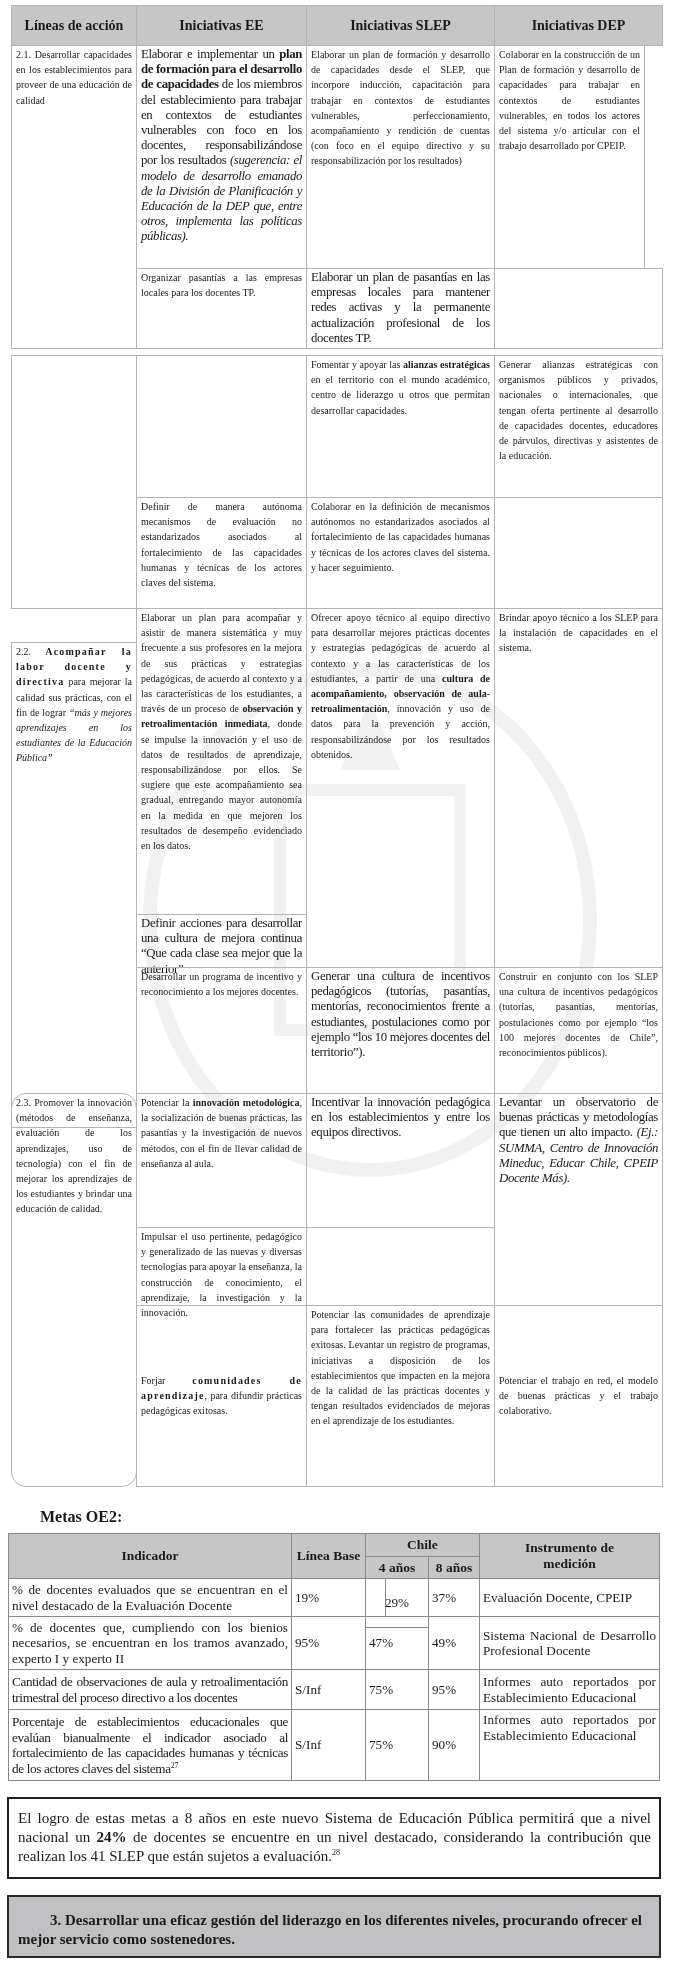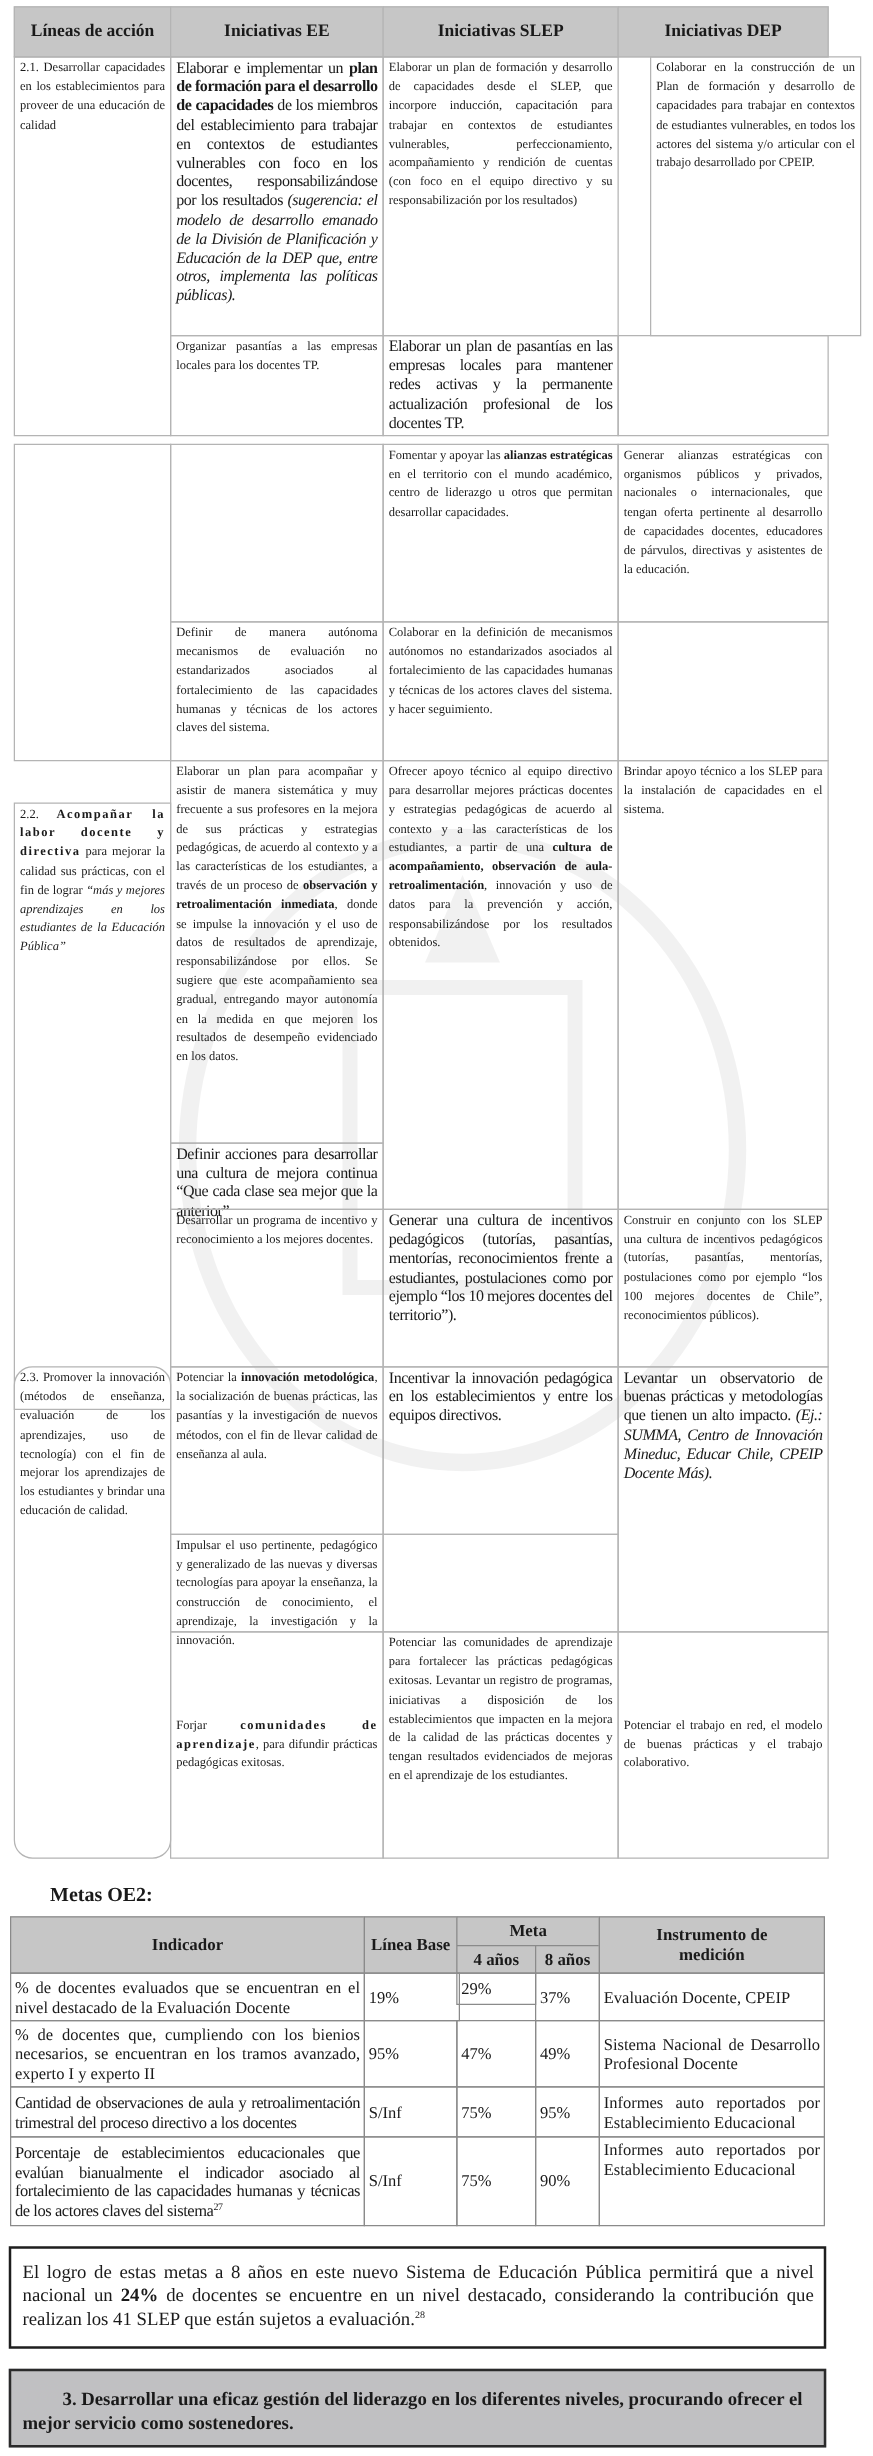--- a/index.html
+++ b/index.html
@@ -35,21 +35,21 @@
 <div>
 
   <div class="hcell" style="left:11px;top:5px;width:126px;height:41px;">Líneas de acción</div>
   <div class="hcell" style="left:136px;top:5px;width:171px;height:41px;">Iniciativas EE</div>
   <div class="hcell" style="left:306px;top:5px;width:189px;height:41px;">Iniciativas SLEP</div>
   <div class="hcell" style="left:494px;top:5px;width:169px;height:41px;">Iniciativas DEP</div>
 
   <div class="cell" style="left:11px;top:45px;width:126px;height:304px;"><span>2.1. Desarrollar capacidades en los establecimientos para proveer de una educación de calidad</span></div>
   <div class="cell narrow" style="left:136px;top:45px;width:171px;height:224px;"><span>Elaborar e implementar un </span><span class="bold">plan de formación para el desarrollo de capacidades</span><span> de los miembros del establecimiento para trabajar en contextos de estudiantes vulnerables con foco en los docentes, responsabilizándose por los resultados </span><span class="it">(sugerencia: el modelo de desarrollo emanado de la División de Planificación y Educación de la DEP que, entre otros, implementa las políticas públicas).</span></div>
   <div class="cell" style="left:306px;top:45px;width:189px;height:224px;"><span>Elaborar un plan de formación y desarrollo de capacidades desde el SLEP, que incorpore inducción, capacitación para trabajar en contextos de estudiantes vulnerables, perfeccionamiento, acompañamiento y rendición de cuentas (con foco en el equipo directivo y su responsabilización por los resultados)</span></div>
-  <div class="cell" style="left:520px;top:45px;width:169px;height:224px;"><span>Colaborar en la construcción de un Plan de formación y desarrollo de capacidades para trabajar en contextos de estudiantes vulnerables, en todos los actores del sistema y/o articular con el trabajo desarrollado por CPEIP.</span></div>
+  <div class="cell" style="left:494px;top:45px;width:151px;height:224px;"><span>Colaborar en la construcción de un Plan de formación y desarrollo de capacidades para trabajar en contextos de estudiantes vulnerables, en todos los actores del sistema y/o articular con el trabajo desarrollado por CPEIP.</span></div>
 
   <div class="cell" style="left:136px;top:268px;width:171px;height:81px;"><span>Organizar pasantías a las empresas locales para los docentes TP.</span></div>
   <div class="cell narrow" style="left:306px;top:268px;width:189px;height:81px;"><span>Elaborar un plan de pasantías en las empresas locales para mantener redes activas y la permanente actualización profesional de los docentes TP.</span></div>
   <div class="cell" style="left:494px;top:268px;width:169px;height:81px;"></div>
 
   <div class="cell" style="left:11px;top:355px;width:126px;height:254px;"></div>
   <div class="cell" style="left:136px;top:355px;width:171px;height:143px;"></div>
   <div class="cell" style="left:306px;top:355px;width:189px;height:143px;"><span>Fomentar y apoyar las </span><span class="bold">alianzas estratégicas</span><span> en el territorio con el mundo académico, centro de liderazgo u otros que permitan desarrollar capacidades.</span></div>
   <div class="cell" style="left:494px;top:355px;width:169px;height:143px;"><span>Generar alianzas estratégicas con organismos públicos y privados, nacionales o internacionales, que tengan oferta pertinente al desarrollo de capacidades docentes, educadores de párvulos, directivas y asistentes de la educación.</span></div>
 
@@ -83,32 +83,32 @@
   <div class="cell" style="left:494px;top:1305px;width:169px;height:182px;display:flex;align-items:center;">
       <span>Potenciar el trabajo en red, el modelo de buenas prácticas y el trabajo colaborativo.</span>
     </div>
 </div>
 
 <div class="abs" style="left:40px;top:1508px;font-weight:bold;font-size:16px;">Metas OE2:</div>
 
 <div>
   <div class="mt-h" style="left:8px;top:1533px;width:284px;height:46px;">Indicador</div>
   <div class="mt-h" style="left:291px;top:1533px;width:75px;height:46px;">Línea Base</div>
-  <div class="mt-h" style="left:365px;top:1533px;width:115px;height:24px;">Meta</div>
+  <div class="mt-h" style="left:365px;top:1533px;width:115px;height:24px;">Chile</div>
   <div class="mt-h" style="left:365px;top:1556px;width:64px;height:23px;font-weight:bold;">4 años</div>
   <div class="mt-h" style="left:428px;top:1556px;width:52px;height:23px;">8 años</div>
   <div class="mt-h" style="left:479px;top:1533px;width:181px;height:46px;padding:0 40px;">Instrumento de medición</div>
 
   <div class="mt-c" style="left:8px;top:1578px;width:284px;height:39px;">
       <span>% de docentes evaluados que se encuentran en el nivel destacado de la Evaluación Docente</span>
     </div>
-  <div class="mt-c" style="left:291px;top:1578px;width:77px;height:39px;">
+  <div class="mt-c" style="left:291px;top:1578px;width:95px;height:39px;">
       <span>19%</span>
     </div>
-  <div class="mt-c" style="left:365px;top:1578px;width:64px;height:26px;">
+  <div class="mt-c" style="left:365px;top:1578px;width:64px;height:50px;justify-content:center;">
       <span>29%</span>
     </div>
   <div class="mt-c" style="left:428px;top:1578px;width:52px;height:39px;">
       <span>37%</span>
     </div>
   <div class="mt-c" style="left:479px;top:1578px;width:181px;height:39px;">
       <span>Evaluación Docente, CPEIP</span>
     </div>
 
   <div class="mt-c" style="left:8px;top:1616px;width:284px;height:54px;">

